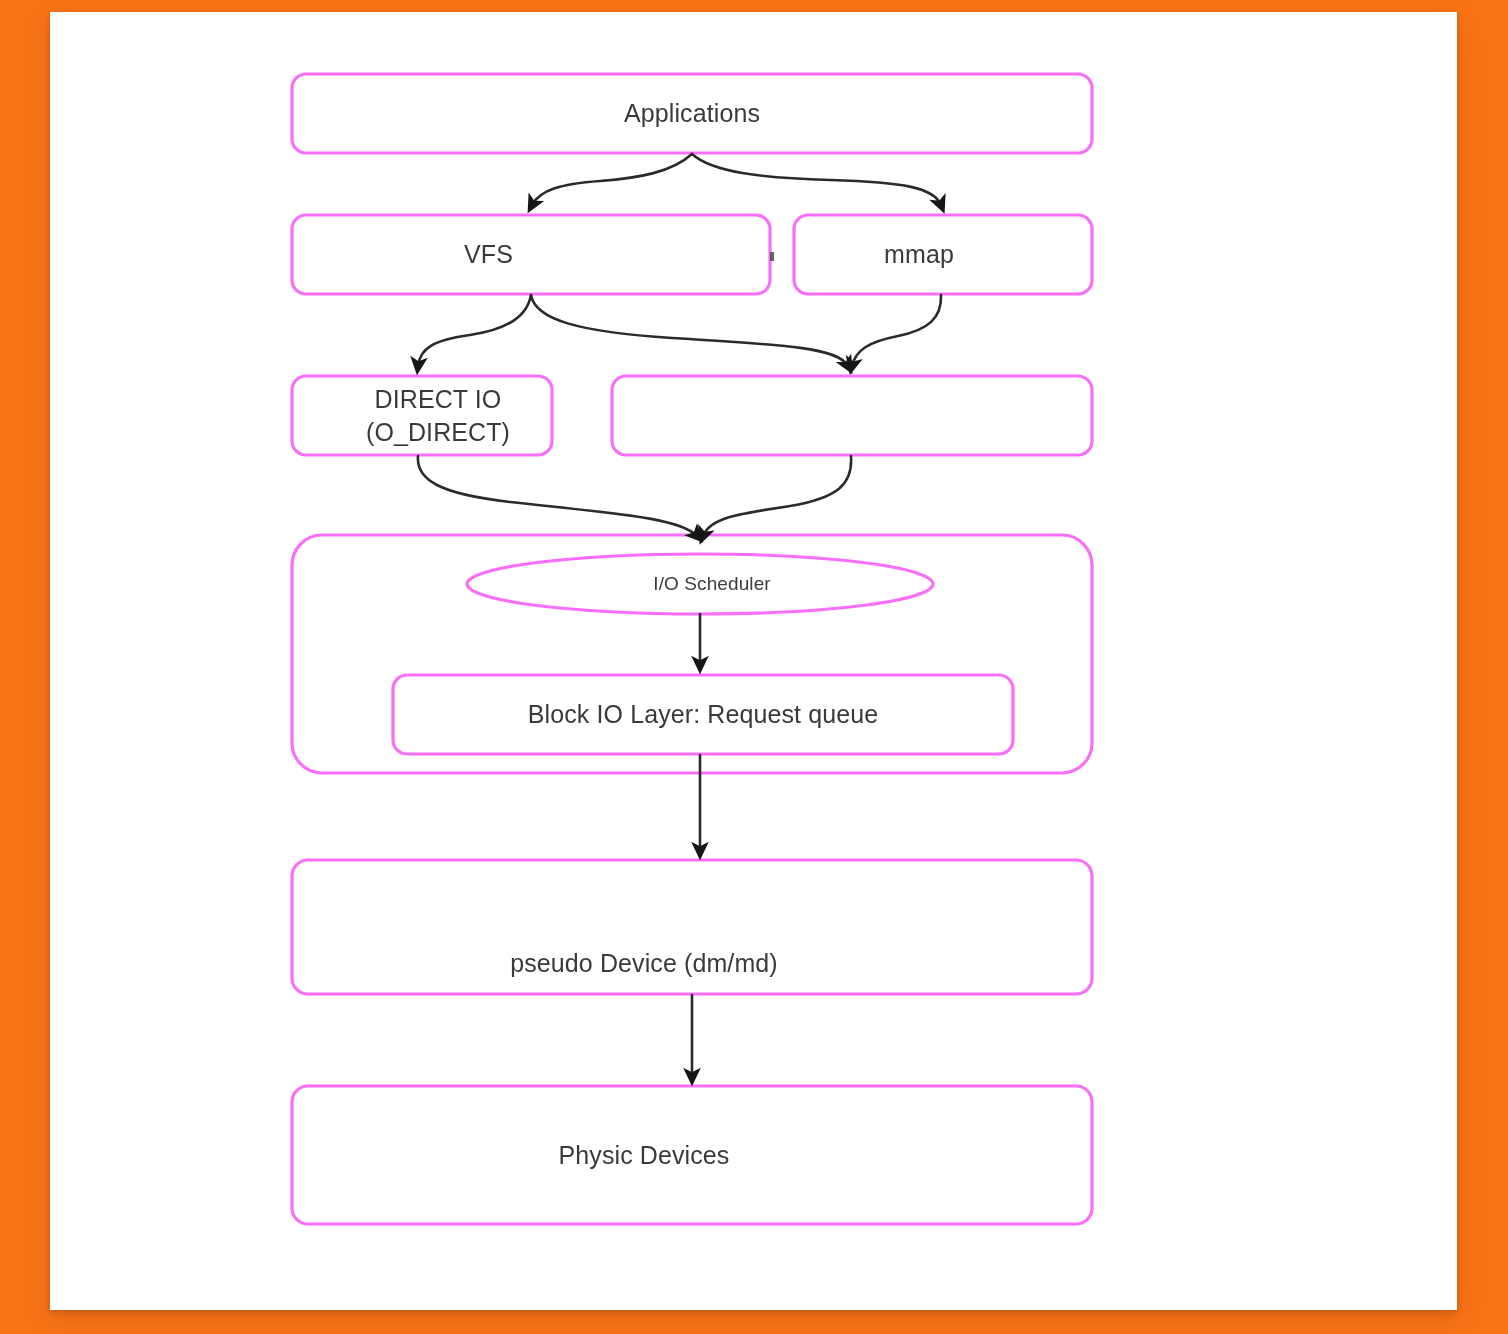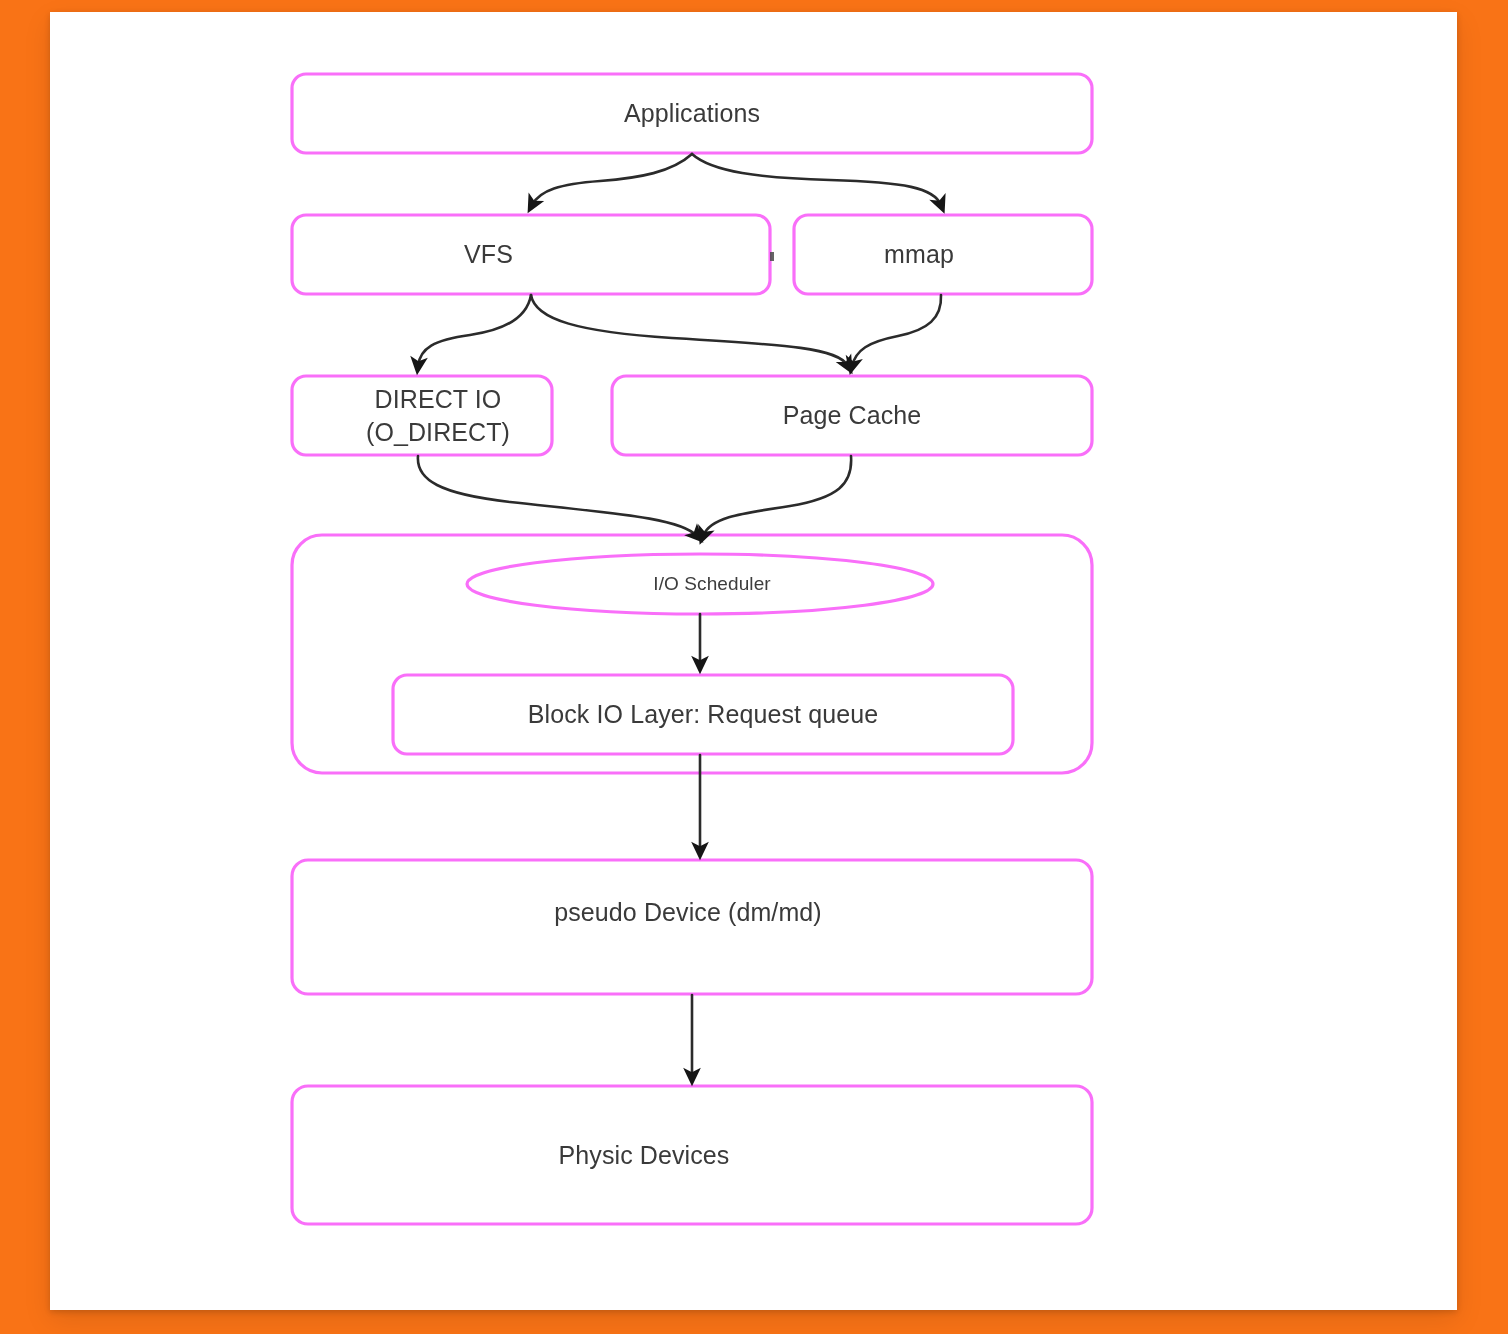--- a/index.html
+++ b/index.html
@@ -149,25 +149,24 @@
 
   <div class="label" style="left:292px; top:98px; width:800px;">Applications</div>
 
   <div class="label" style="left:292px; top:239px; width:393px;">VFS</div>
 
   <div class="label" style="left:794px; top:239px; width:250px;">mmap</div>
 
   <div class="label two-line" style="left:292px; top:383px; width:260px;">DIRECT IO</div>
   <div class="label two-line" style="left:292px; top:416px; width:260px;">(O_DIRECT)</div>
 
-  <div class="label" style="left:612px; top:400px; width:480px;">Page Cache</div>
 
   <div class="label small" style="left:479px; top:572px; width:466px;">I/O Scheduler</div>
 
   <div class="label" style="left:393px; top:699px; width:620px;">Block IO Layer: Request queue</div>
 
-  <div class="label" style="left:292px; top:897px; width:704px;padding-left:44px;">pseudo Device (dm/md)</div>
+  <div class="label" style="left:292px; top:948px; width:704px;">pseudo Device (dm/md)</div>
 
   <div class="label" style="left:292px; top:1140px; width:704px;">Physic Devices</div>
 
   <div class="ink-dot" style="left:770px; top:252px;"></div>
 
 </div>
 
 </body></html>

